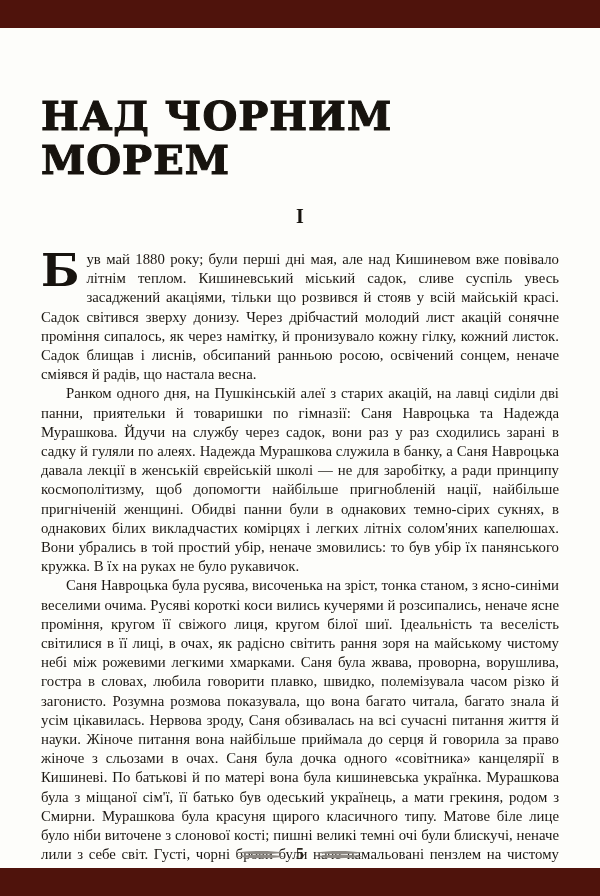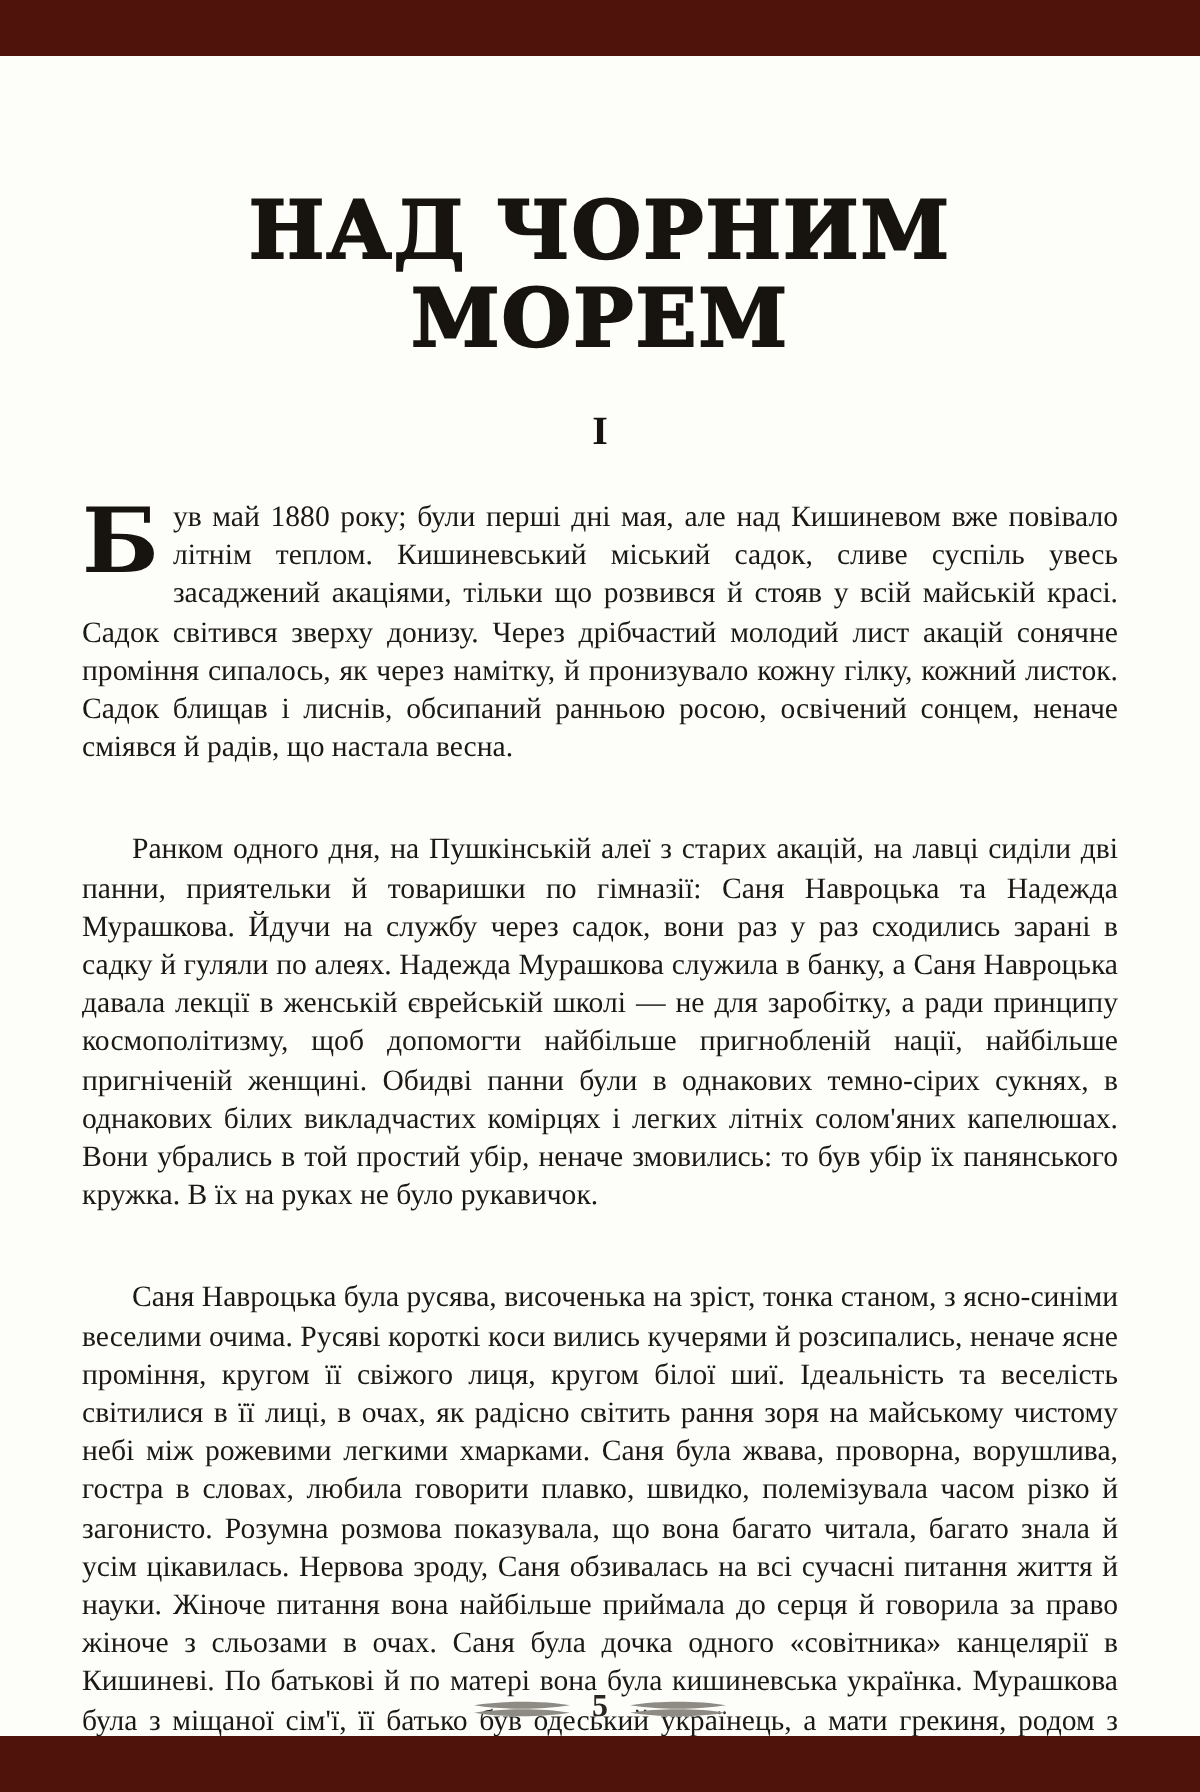--- a/index.html
+++ b/index.html
@@ -31,21 +31,20 @@
   .bar.bottom { bottom: 0; }
 
   .content {
     position: absolute;
     top: 28px;
     left: 41px;
     right: 41px;
   }
   .title {
     margin: 66px 0 0 0;
-    text-align: center;
     font-family: "DejaVu Serif", serif;
     font-weight: bold;
     font-size: 40px;
     line-height: 44px;
     letter-spacing: 1px;
     color: #17130e;
     -webkit-text-stroke: 1.1px #17130e;
   }
   .chapter {
     margin: 22px 0 0 0;
@@ -59,21 +58,20 @@
     margin-top: 22px;
     font-size: 14.8px;
     line-height: 19.2px;
     text-align: justify;
   }
   .body-text p {
     margin: 0;
   }
   .body-text p.indent {
     text-indent: 25px;
-    margin-top: 32px;
   }
   .dropcap {
     float: left;
     font-family: "DejaVu Serif", serif;
     font-weight: bold;
     font-size: 45px;
     line-height: 36px;
     padding: 3px 7px 0 0;
     color: #17130e;
   }

